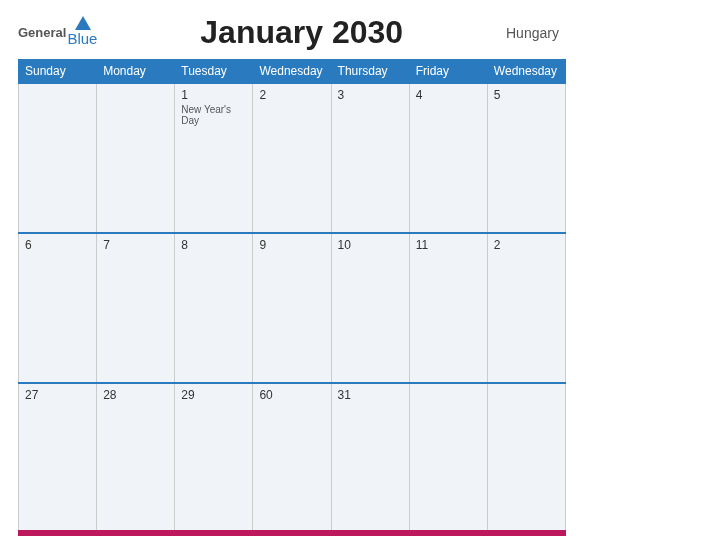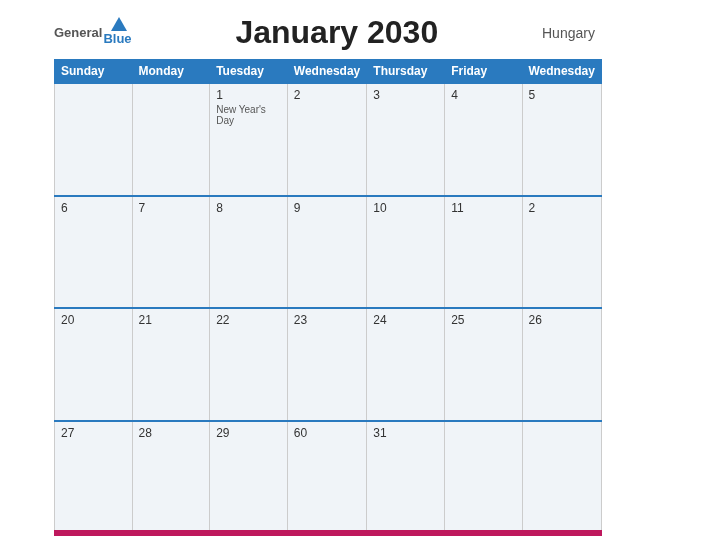--- a/index.html
+++ b/index.html
@@ -10,42 +10,41 @@
       font-family: Arial, sans-serif;
       overflow: hidden;
     }
     .page {
       width: 584px;
       height: 550px;
       background: #fff;
       padding: 14px 18px 14px 18px;
       display: flex;
       flex-direction: column;
-      margin-left: 36px;
     }
     
     .header {
       display: flex;
       align-items: center;
       justify-content: space-between;
       margin-bottom: 8px;
     }
     .logo {
       display: flex;
       align-items: center;
       gap: 0px;
     }
     .logo-text-general {
       font-size: 13px;
       font-weight: bold;
       color: #555;
     }
     .logo-text-blue {
-      font-size: 13px;
-      font-weight: bold;
+      font-size: 15px;
+      font-weight: normal;
       color: #2a7abf;
     }
     .logo-triangle {
       width: 0;
       height: 0;
       border-left: 8px solid transparent;
       border-right: 8px solid transparent;
       border-bottom: 14px solid #2a7abf;
       margin-left: 2px;
       margin-top: -2px;
@@ -66,21 +65,21 @@
     
     .calendar {
       width: 100%;
       border-collapse: collapse;
       flex: 1;
     }
     .calendar thead tr th {
       background-color: #2a7abf;
       color: #fff;
       font-size: 12px;
-      font-weight: bold;
+      font-weight: normal;
       padding: 4px 6px;
       text-align: left;
       border: 1px solid #2a7abf;
     }
     .calendar tbody tr {
       border-top: 2px solid #2a7abf;
     }
     .calendar tbody tr td {
       background-color: #f0f4f8;
       vertical-align: top;
@@ -183,43 +182,20 @@
           </td>
           <td>
             <span class="day-num">11</span>
           </td>
           <td>
             <span class="day-num">2</span>
           </td>
         </tr>
         <tr>
           <td>
-            <span class="day-num">20</span>
-          </td>
-          <td>
-            <span class="day-num">21</span>
-          </td>
-          <td>
-            <span class="day-num">22</span>
-          </td>
-          <td>
-            <span class="day-num">23</span>
-          </td>
-          <td>
-            <span class="day-num">24</span>
-          </td>
-          <td>
-            <span class="day-num">25</span>
-          </td>
-          <td>
-            <span class="day-num">26</span>
-          </td>
-        </tr>
-        <tr>
-          <td>
             <span class="day-num">27</span>
           </td>
           <td>
             <span class="day-num">28</span>
           </td>
           <td>
             <span class="day-num">29</span>
           </td>
           <td>
             <span class="day-num">60</span>

